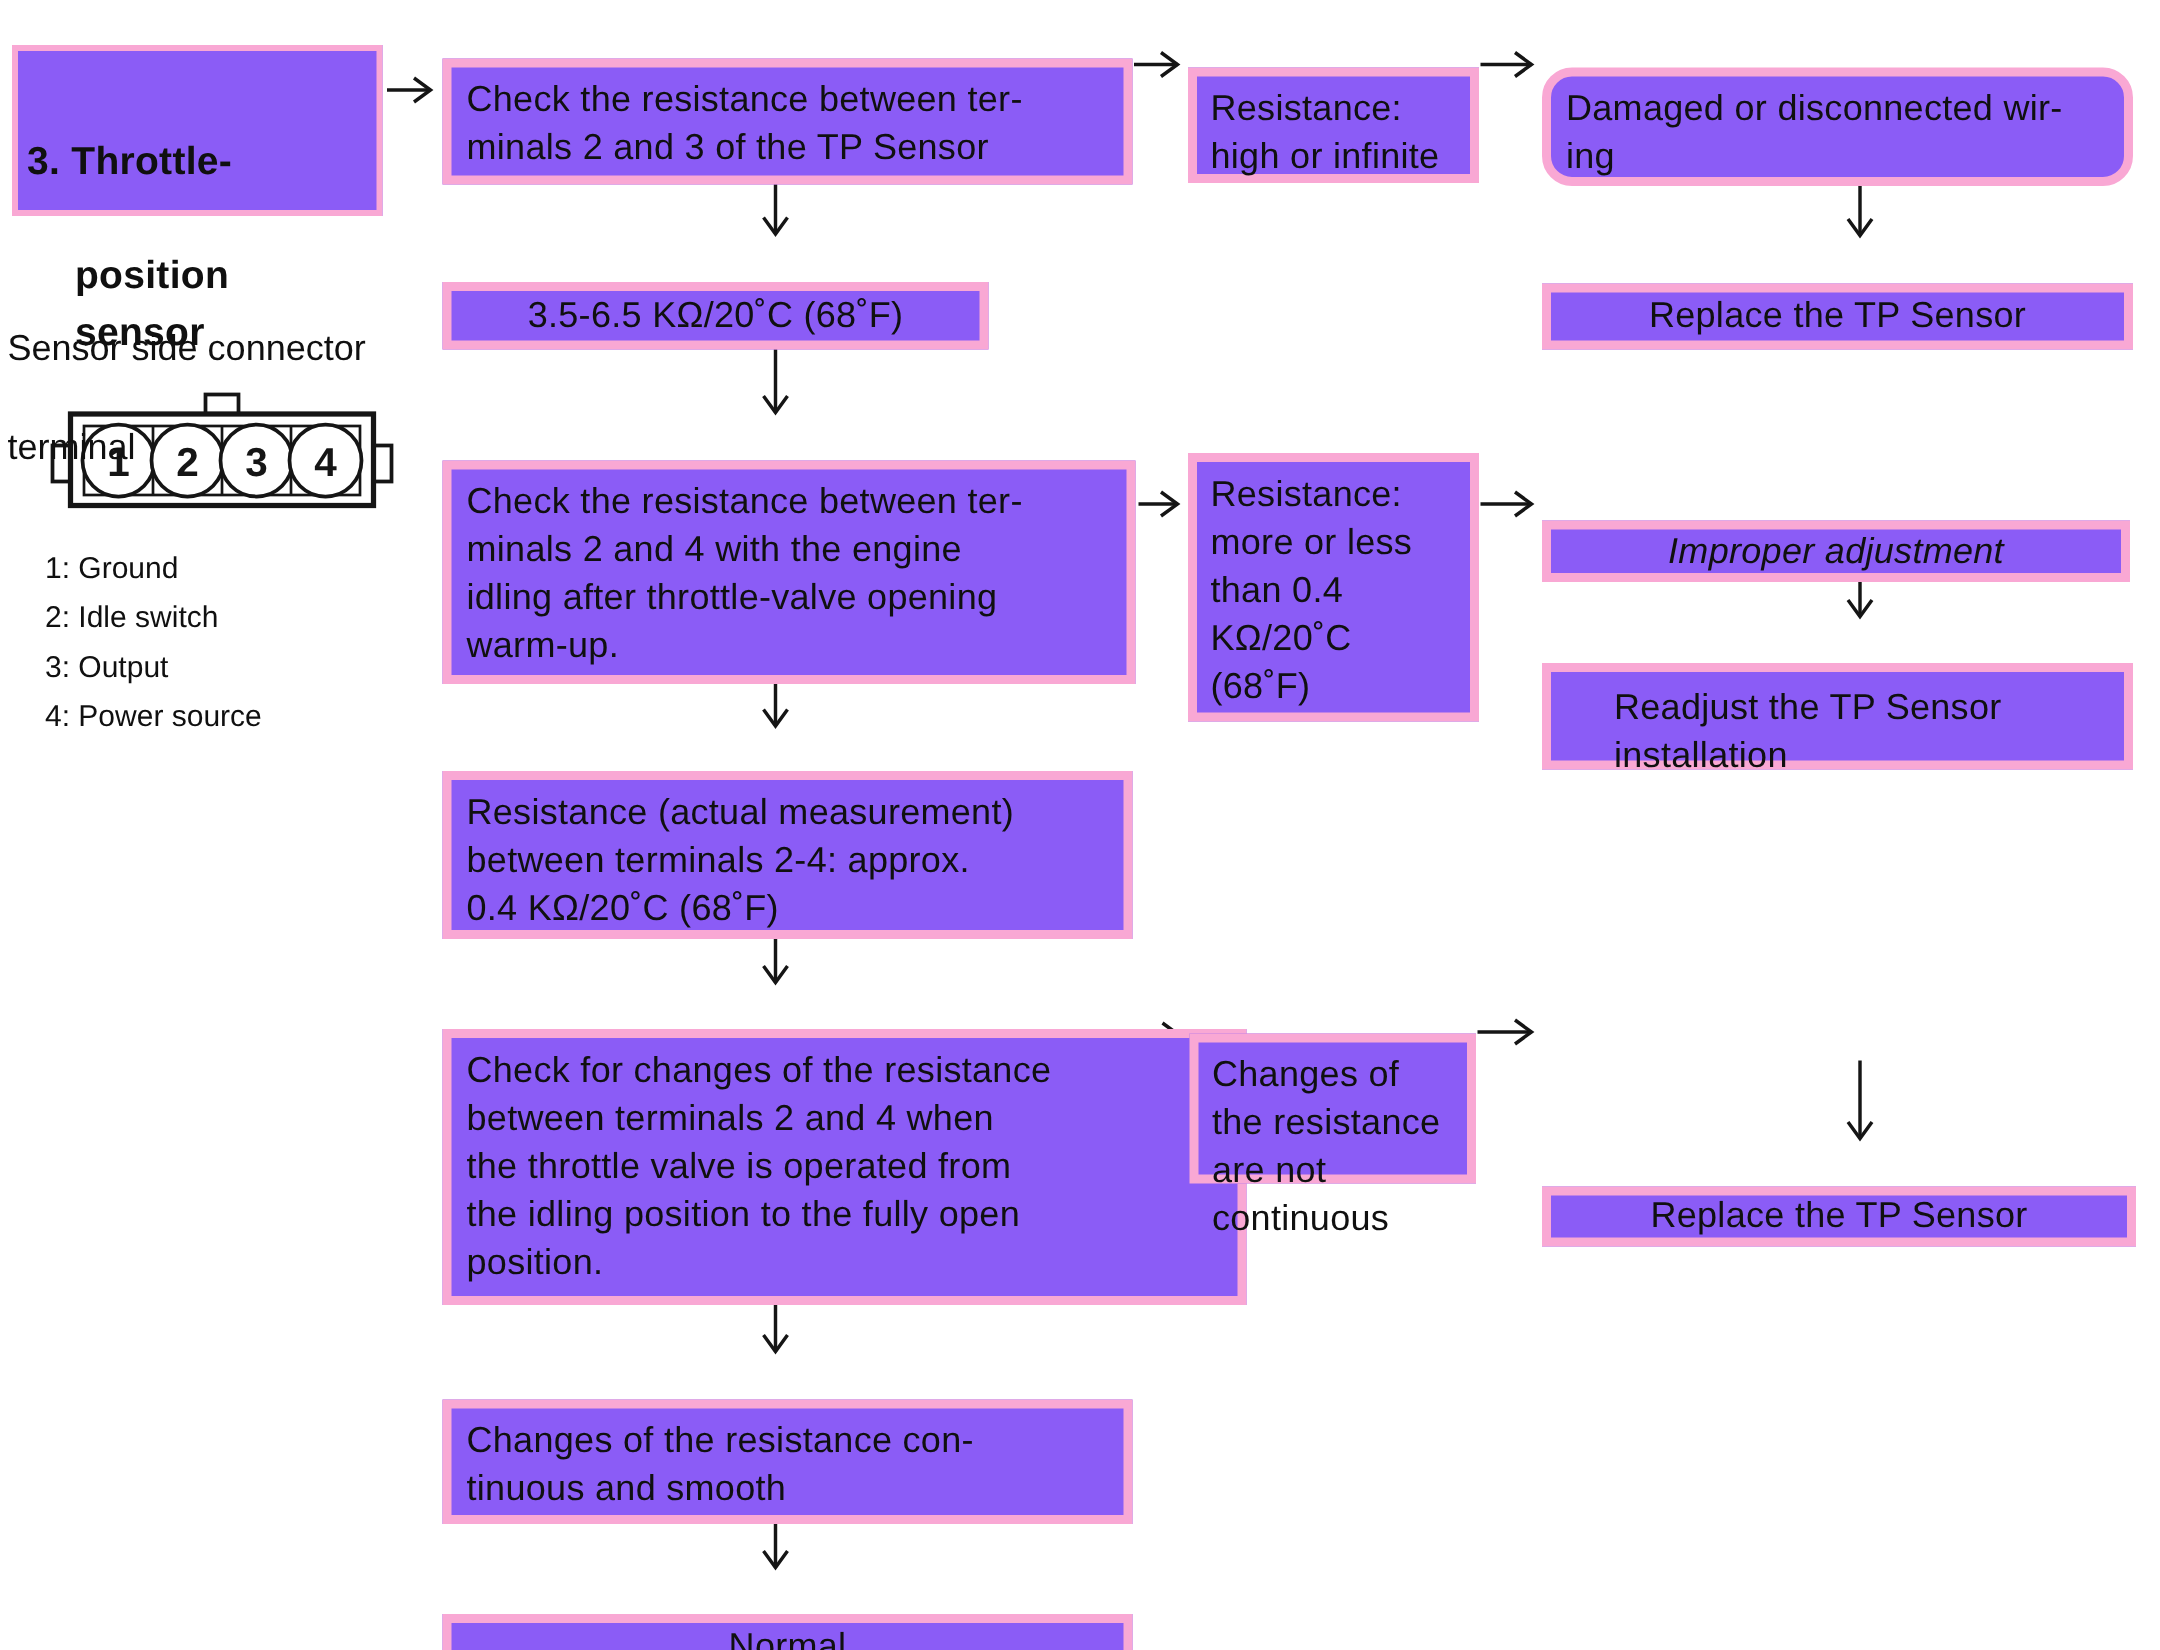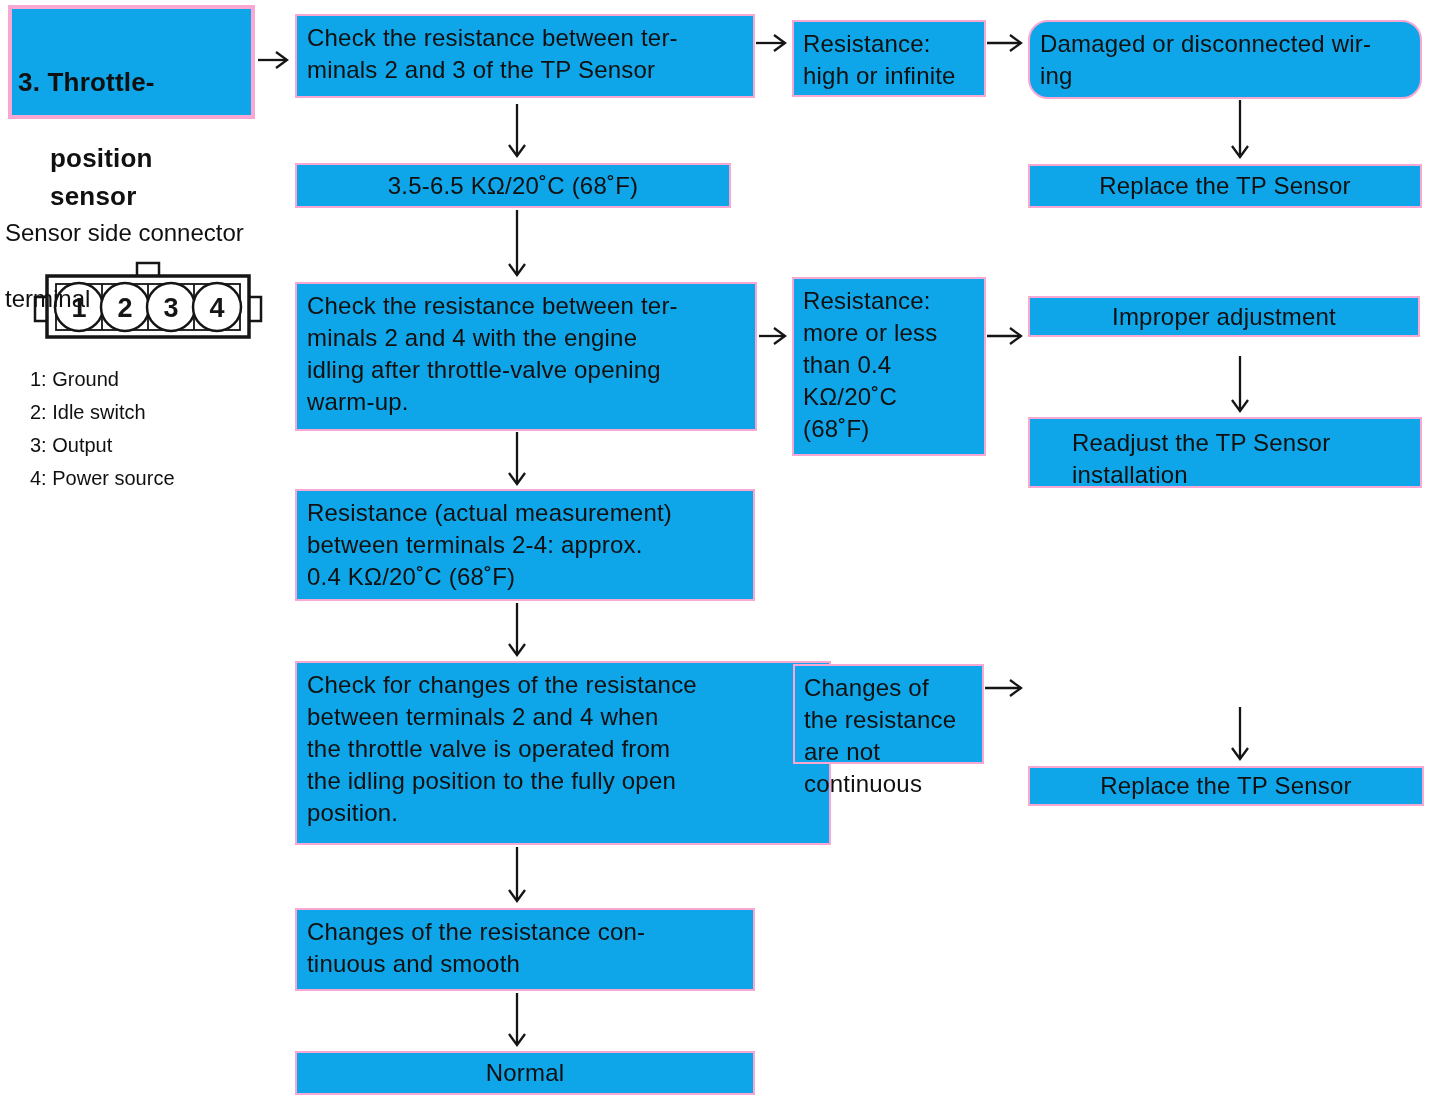--- a/index.html
+++ b/index.html
@@ -8,27 +8,28 @@
     width: 1440px;
     height: 1100px;
     background: #ffffff;
     font-family: "Liberation Sans", "DejaVu Sans", sans-serif;
     color: #101010;
     overflow: hidden;
   }
   .box {
     position: absolute;
     box-sizing: border-box;
-    border: 2px solid #f9a8d4;
-    background: #0ea5e9;
+    border: 6px solid #f9a8d4;
+    background: #8b5cf6;
     font-size: 24px;
     line-height: 32px;
     white-space: pre-line;
     padding: 6px 10px;
     letter-spacing: 0.2px;
+    margin-top: 25px;
   }
   .box.center {
     display: flex;
     align-items: center;
     justify-content: center;
     text-align: center;
     padding: 0;
   }
   .title-box {
     border-width: 4px;
@@ -123,21 +124,21 @@
     <div>Sensor side connector</div>
     <div>terminal</div>
   </div>
   <div class="legend-item" style="top:363px;">1: Ground</div>
   <div class="legend-item" style="top:396px;">2: Idle switch</div>
   <div class="legend-item" style="top:429px;">3: Output</div>
   <div class="legend-item" style="top:462px;">4: Power source</div>
 
   <div class="box" style="left:295px; top:14px; width:460px; height:84px;">Check the resistance between ter-
 minals 2 and 3 of the TP Sensor</div>
-  <div class="box center" style="left:295px; top:163px; width:436px; height:45px;">3.5-6.5 KΩ/20˚C (68˚F)</div>
+  <div class="box center" style="left:295px; top:163px; width:364px; height:45px;">3.5-6.5 KΩ/20˚C (68˚F)</div>
   <div class="box" style="left:295px; top:282px; width:462px; height:149px;">Check the resistance between ter-
 minals 2 and 4 with the engine
 idling after throttle-valve opening
 warm-up.</div>
   <div class="box" style="left:295px; top:489px; width:460px; height:112px;">Resistance (actual measurement)
 between terminals 2-4: approx.
 0.4 KΩ/20˚C (68˚F)</div>
   <div class="box" style="left:295px; top:661px; width:536px; height:184px;">Check for changes of the resistance
 between terminals 2 and 4 when
 the throttle valve is operated from
@@ -151,21 +152,21 @@
 high or infinite</div>
   <div class="box" style="left:1028px; top:20px; width:394px; height:79px;border-radius:20px;">Damaged or disconnected wir-
 ing</div>
   <div class="box center" style="left:1028px; top:164px; width:394px; height:44px;">Replace the TP Sensor</div>
 
   <div class="box cond" style="left:792px; top:277px; width:194px; height:179px;">Resistance:
 more or less
 than 0.4
 KΩ/20˚C
 (68˚F)</div>
-  <div class="box center" style="left:1028px; top:296px; width:392px; height:41px;">Improper adjustment</div>
+  <div class="box center" style="left:1028px; top:322px; width:392px; height:41px;font-style:italic;">Improper adjustment</div>
   <div class="box indent-action" style="left:1028px; top:417px; width:394px; height:71px;">Readjust the TP Sensor
 installation</div>
 
   <div class="box cond" style="left:793px; top:664px; width:191px; height:100px;">Changes of
 the resistance
 are not
 continuous</div>
   <div class="box center" style="left:1028px; top:766px; width:396px; height:40px;">Replace the TP Sensor</div>
 
 </div>

